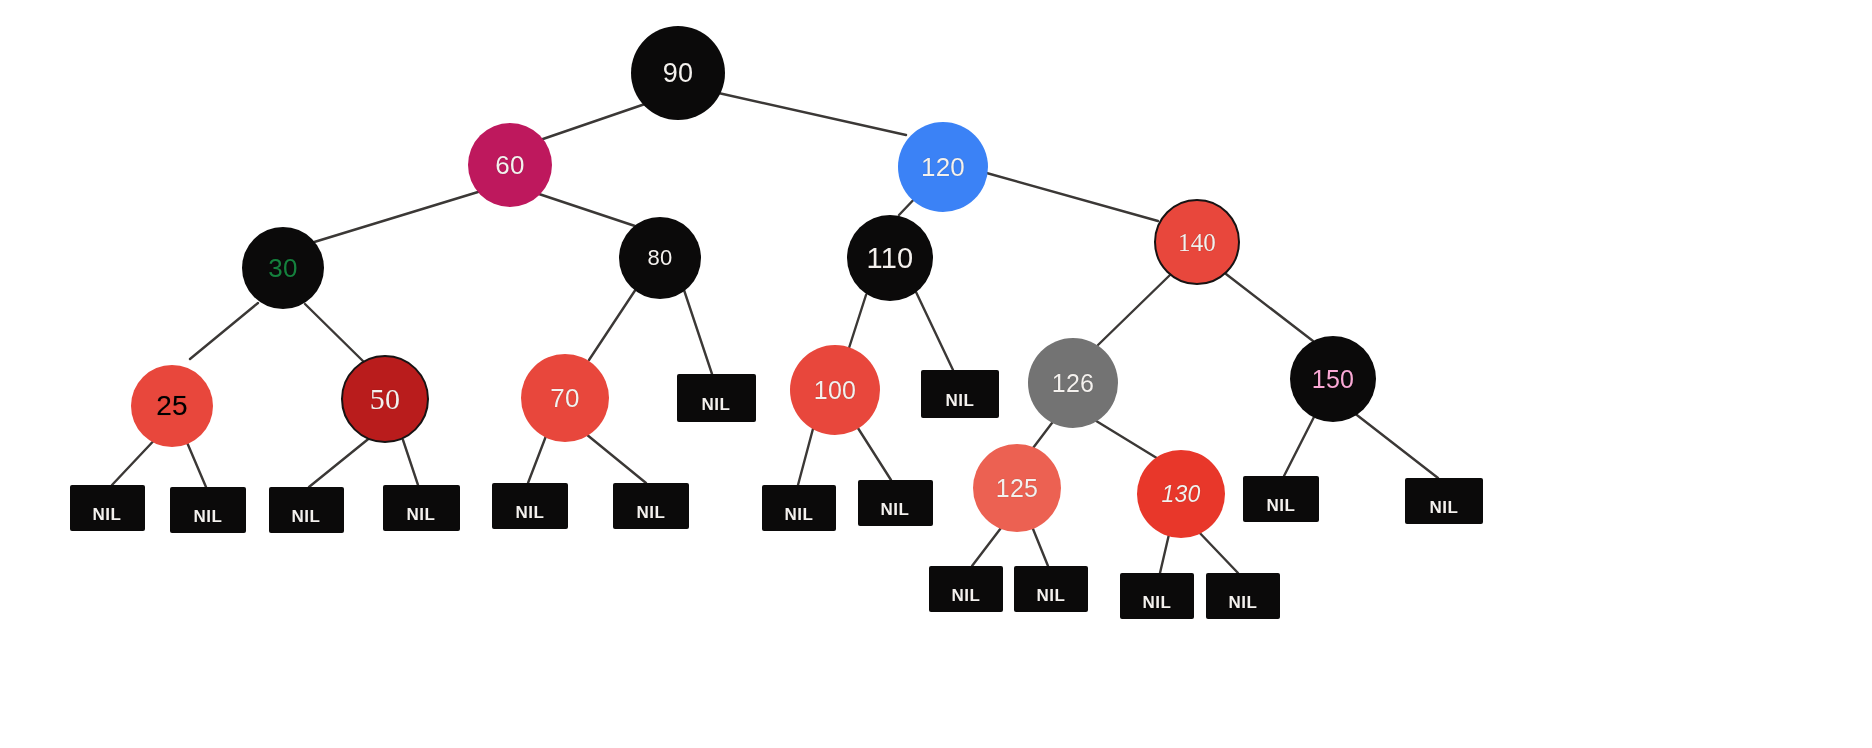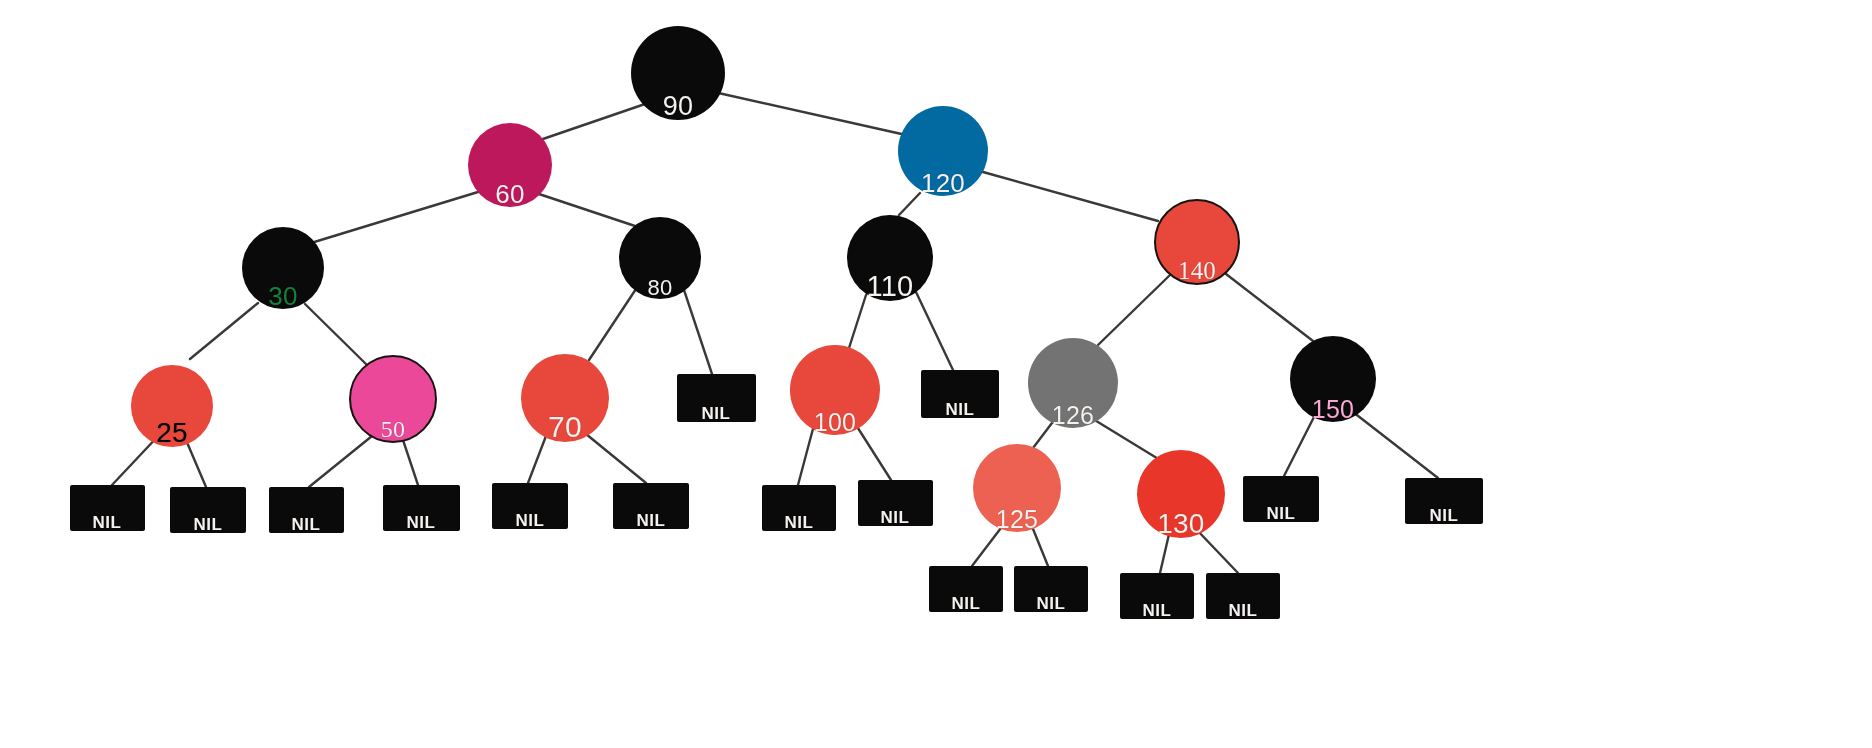--- a/index.html
+++ b/index.html
@@ -23,21 +23,21 @@
     left: 0;
     top: 0;
     width: 1872px;
     height: 748px;
     pointer-events: none;
   }
   .node {
     position: absolute;
     box-sizing: border-box;
     display: flex;
-    align-items: flex-end;
+    align-items: center;
     justify-content: center;
     color: #f4f1ee;
     text-shadow: 0 0 1px rgba(0,0,0,0.35);
     letter-spacing: 0.2px;
     user-select: none;
   }
   .node.circle {
     border-radius: 50%;
   }
   .node.black {
@@ -102,57 +102,57 @@
       <line x1="1170" y1="530" x2="1160" y2="573" stroke="#3b3836" stroke-width="2.4" stroke-linecap="round"></line>
       <line x1="1196" y1="529" x2="1238" y2="573" stroke="#3b3836" stroke-width="2.4" stroke-linecap="round"></line>
     </svg>
   <div id="node-layer">
       <div class="node circle black" style="left: 631px; top: 26px; width: 94px; height: 94px; background: rgb(11, 10, 10); font-size: 27px; color: rgb(244, 241, 238);">
         <span class="node-label">90</span>
       </div>
       <div class="node circle black" style="left: 468px; top: 123px; width: 84px; height: 84px; background: #be185d; font-size: 26px; color: rgb(244, 241, 238);">
         <span class="node-label">60</span>
       </div>
-      <div class="node circle black" style="left: 898px; top: 106px; width: 90px; height: 90px; background: #0369a1; font-size: 26px; color: rgb(244, 241, 238);">
+      <div class="node circle black" style="left: 898px; top: 122px; width: 90px; height: 90px; background: #3b82f6; font-size: 26px; color: rgb(244, 241, 238);">
         <span class="node-label">120</span>
       </div>
       <div class="node circle black" style="left: 242px; top: 227px; width: 82px; height: 82px; background: rgb(11, 10, 10); font-size: 26px; color: #15803d;">
         <span class="node-label">30</span>
       </div>
       <div class="node circle black" style="left: 619px; top: 217px; width: 82px; height: 82px; background: rgb(11, 10, 10); font-size: 22px; color: rgb(244, 241, 238);">
         <span class="node-label">80</span>
       </div>
       <div class="node circle black" style="left: 847px; top: 215px; width: 86px; height: 86px; background: rgb(11, 10, 10); font-size: 29px; color: rgb(244, 241, 238);">
         <span class="node-label">110</span>
       </div>
       <div class="node circle red outlined" style="left: 1154px; top: 199px; width: 86px; height: 86px; background: rgb(232, 71, 60); font-size: 25px; color: rgb(244, 241, 238);">
         <span class="node-label">140</span>
       </div>
       <div class="node circle red" style="left: 131px; top: 365px; width: 82px; height: 82px; background: rgb(232, 71, 60); font-size: 28px; color: #000000;">
         <span class="node-label">25</span>
       </div>
-      <div class="node circle red outlined" style="left: 349px; top: 355px; width: 88px; height: 88px; background: #ec4899; font-size: 24px; color: rgb(244, 241, 238);">
+      <div class="node circle red outlined" style="left: 341px; top: 355px; width: 88px; height: 88px; background: #b91c1c; font-size: 30px; color: rgb(244, 241, 238);">
         <span class="node-label">50</span>
       </div>
-      <div class="node circle red" style="left: 521px; top: 354px; width: 88px; height: 88px; background: rgb(232, 71, 60); font-size: 30px; color: rgb(244, 241, 238);">
+      <div class="node circle red" style="left: 521px; top: 354px; width: 88px; height: 88px; background: rgb(232, 71, 60); font-size: 26px; color: rgb(244, 241, 238);">
         <span class="node-label">70</span>
       </div>
       <div class="node circle red" style="left: 790px; top: 345px; width: 90px; height: 90px; background: rgb(232, 71, 60); font-size: 25px; color: rgb(244, 241, 238);">
         <span class="node-label">100</span>
       </div>
       <div class="node circle black" style="left: 1028px; top: 338px; width: 90px; height: 90px; background: #737373; font-size: 25px; color: rgb(244, 241, 238);">
         <span class="node-label">126</span>
       </div>
       <div class="node circle black" style="left: 1290px; top: 336px; width: 86px; height: 86px; background: rgb(11, 10, 10); font-size: 25px; color: #f9a8d4;">
         <span class="node-label">150</span>
       </div>
       <div class="node circle red" style="left: 973px; top: 444px; width: 88px; height: 88px; background: rgb(236, 97, 82); font-size: 25px; color: rgb(244, 241, 238);">
         <span class="node-label">125</span>
       </div>
-      <div class="node circle red" style="left: 1137px; top: 450px; width: 88px; height: 88px; background: rgb(232, 55, 42); font-size: 28px; color: rgb(244, 241, 238);">
+      <div class="node circle red" style="left: 1137px; top: 450px; width: 88px; height: 88px; background: rgb(232, 55, 42); font-size: 23px; color: rgb(244, 241, 238); font-style: italic;">
         <span class="node-label">130</span>
       </div>
       <div class="node nil" style="left: 69.5px; top: 485px; width: 75px; height: 46px; background: rgb(11, 10, 10);">
         <span class="node-label">NIL</span>
       </div>
       <div class="node nil" style="left: 170px; top: 487px; width: 76px; height: 46px; background: rgb(11, 10, 10);">
         <span class="node-label">NIL</span>
       </div>
       <div class="node nil" style="left: 268.5px; top: 487px; width: 75px; height: 46px; background: rgb(11, 10, 10);">
         <span class="node-label">NIL</span>

